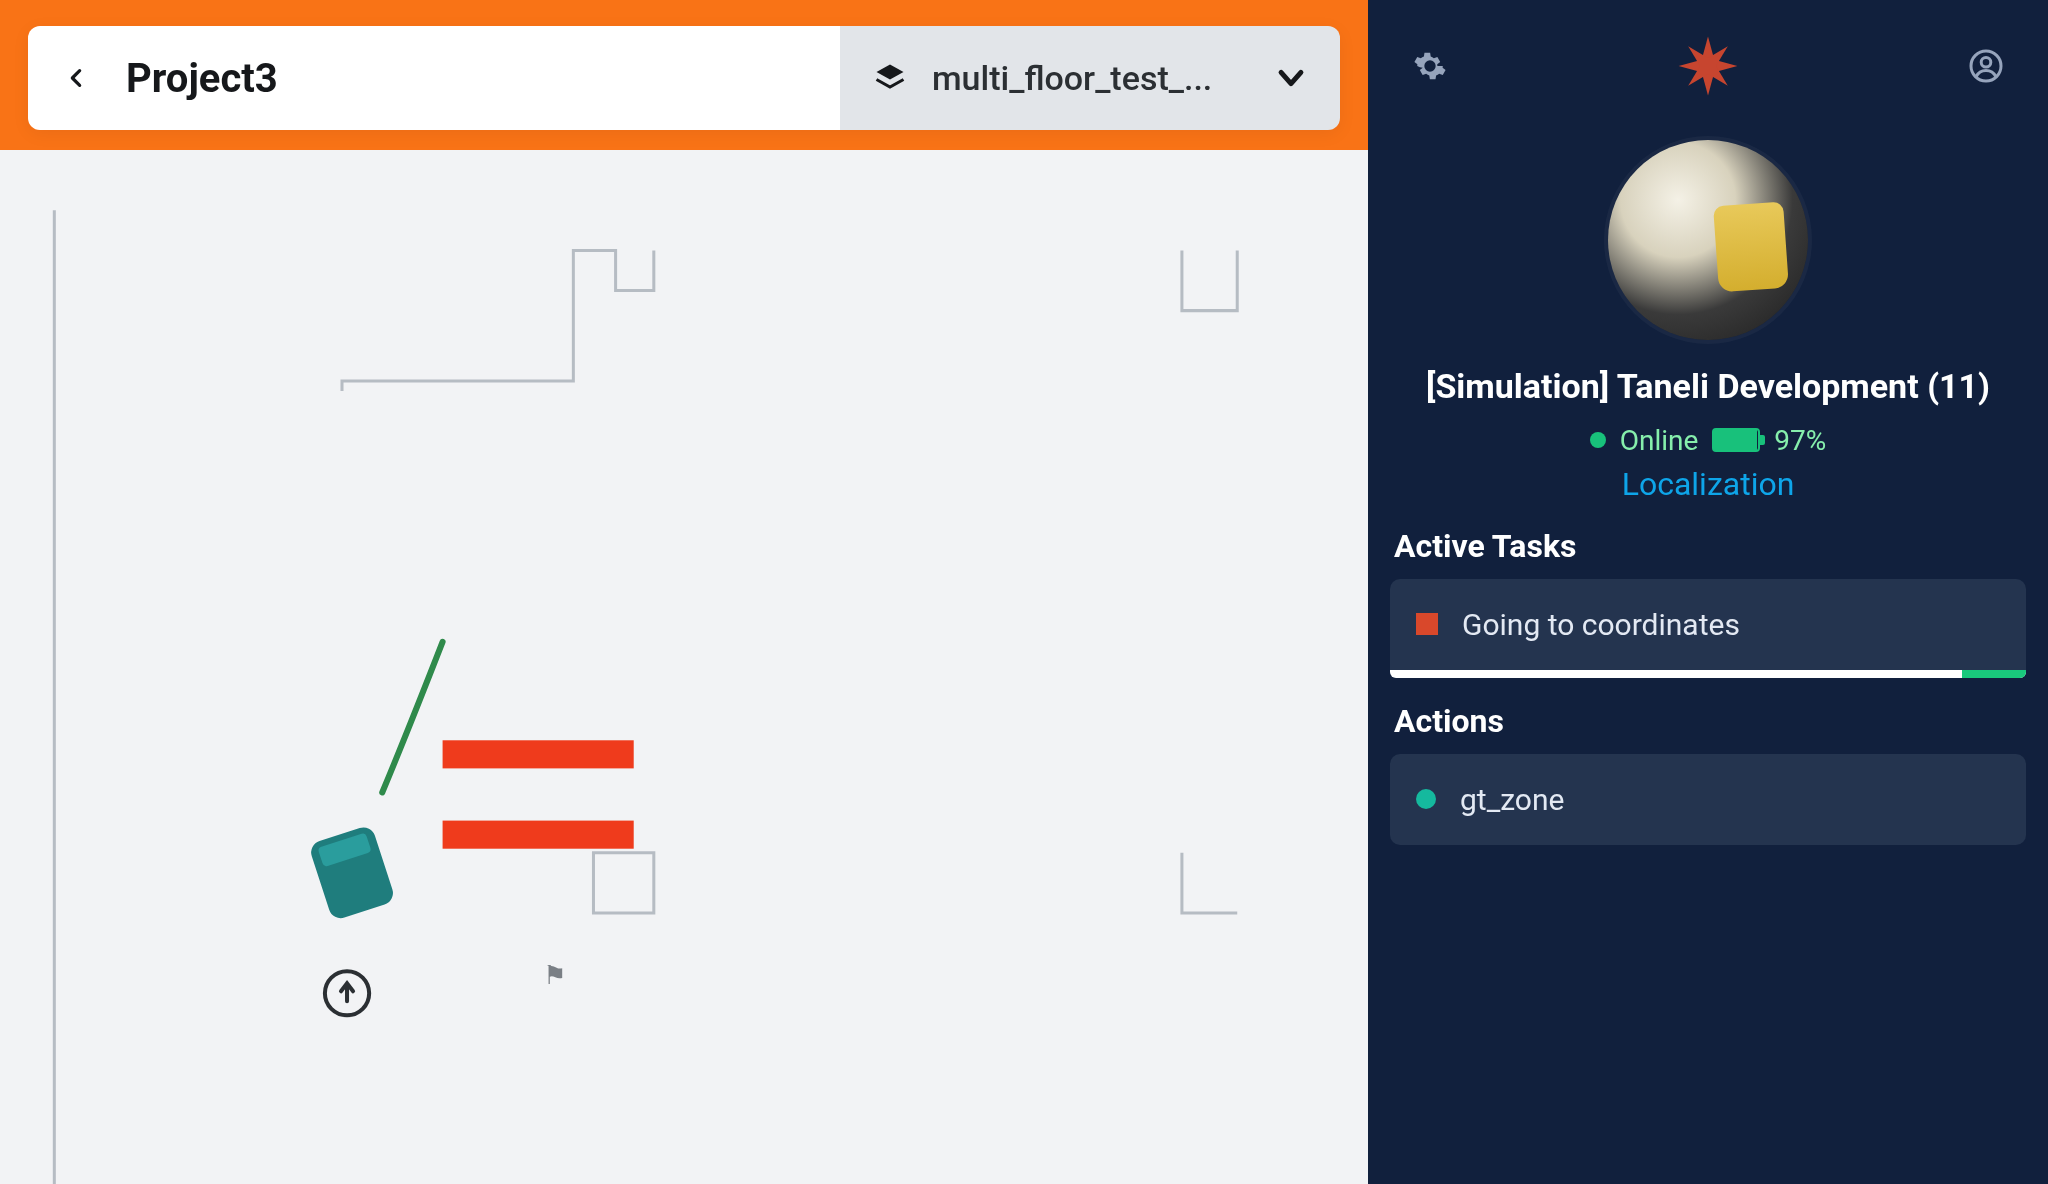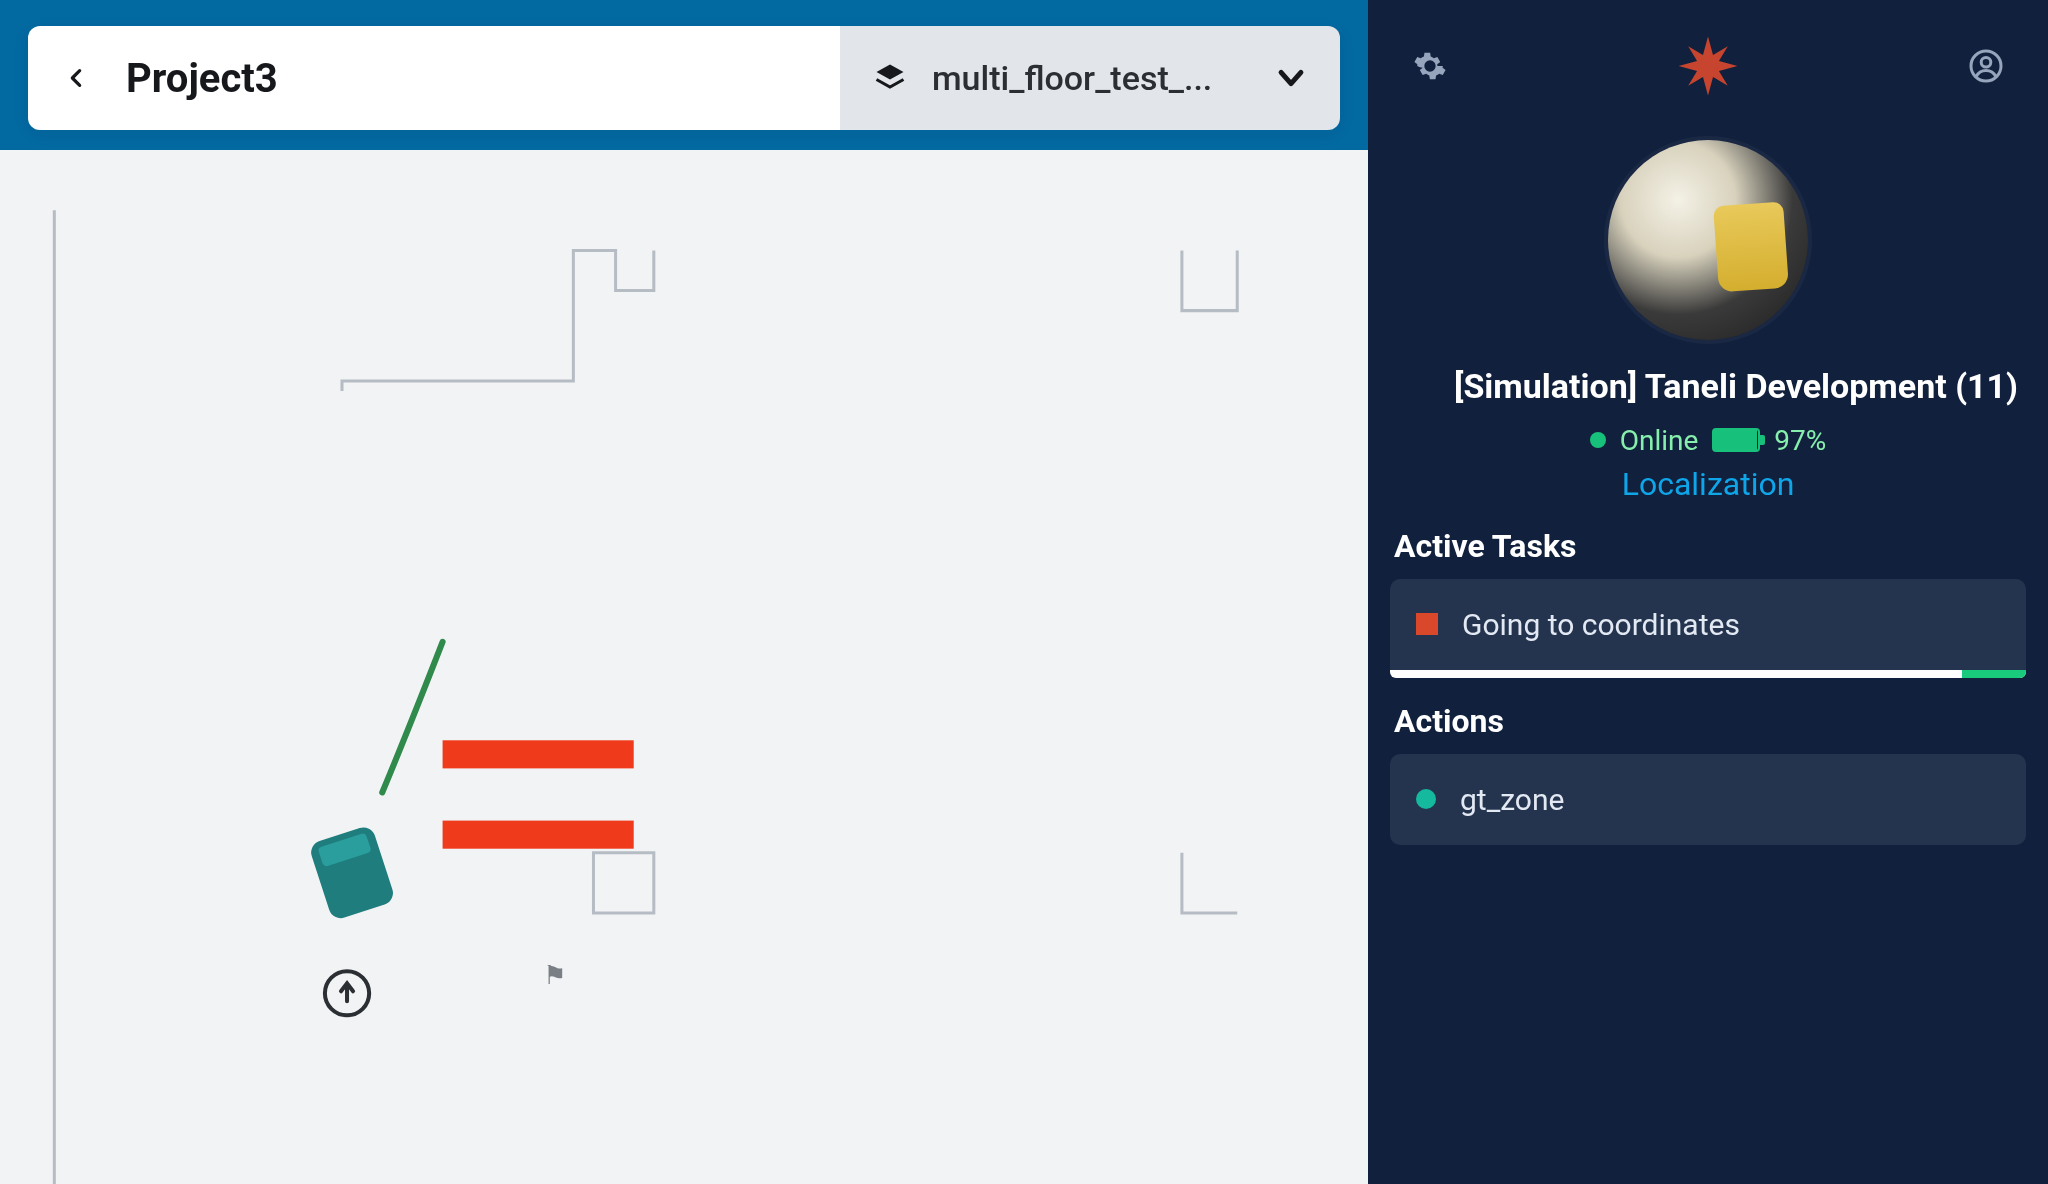--- a/index.html
+++ b/index.html
@@ -5,21 +5,21 @@
   * { box-sizing: border-box; margin: 0; padding: 0; }
   html, body { width: 100%; height: 100%; font-family: -apple-system, BlinkMacSystemFont, "Segoe UI", Roboto, Arial, sans-serif; }
   body { display: flex; background: #eef0f2; overflow: hidden; }
 
   
   .main {
     flex: 1;
     display: flex;
     flex-direction: column;
     position: relative;
-    background: #0369a1;
+    background: #f97316;
   }
 
   .topbar {
     display: flex;
     margin: 26px 28px 0 28px;
     height: 104px;
     border-radius: 12px;
     overflow: hidden;
     box-shadow: 0 4px 18px rgba(0,0,0,0.06);
   }
@@ -119,21 +119,21 @@
     content:"";
     position:absolute;
     left:54%; top:32%;
     width:70px; height:86px;
     background:linear-gradient(#e8c95a,#d4ae2e);
     border-radius:10px 10px 14px 14px;
     transform:rotate(-4deg);
   }
 
   .robot-name {
-    text-align: right;
+    text-align: center;
     font-size: 34px;
     font-weight: 700;
     color: #ffffff;
     margin: 24px 30px 0 30px;
     line-height: 1.35;
   }
   .status-line {
     display: flex;
     align-items: center;
     justify-content: center;

